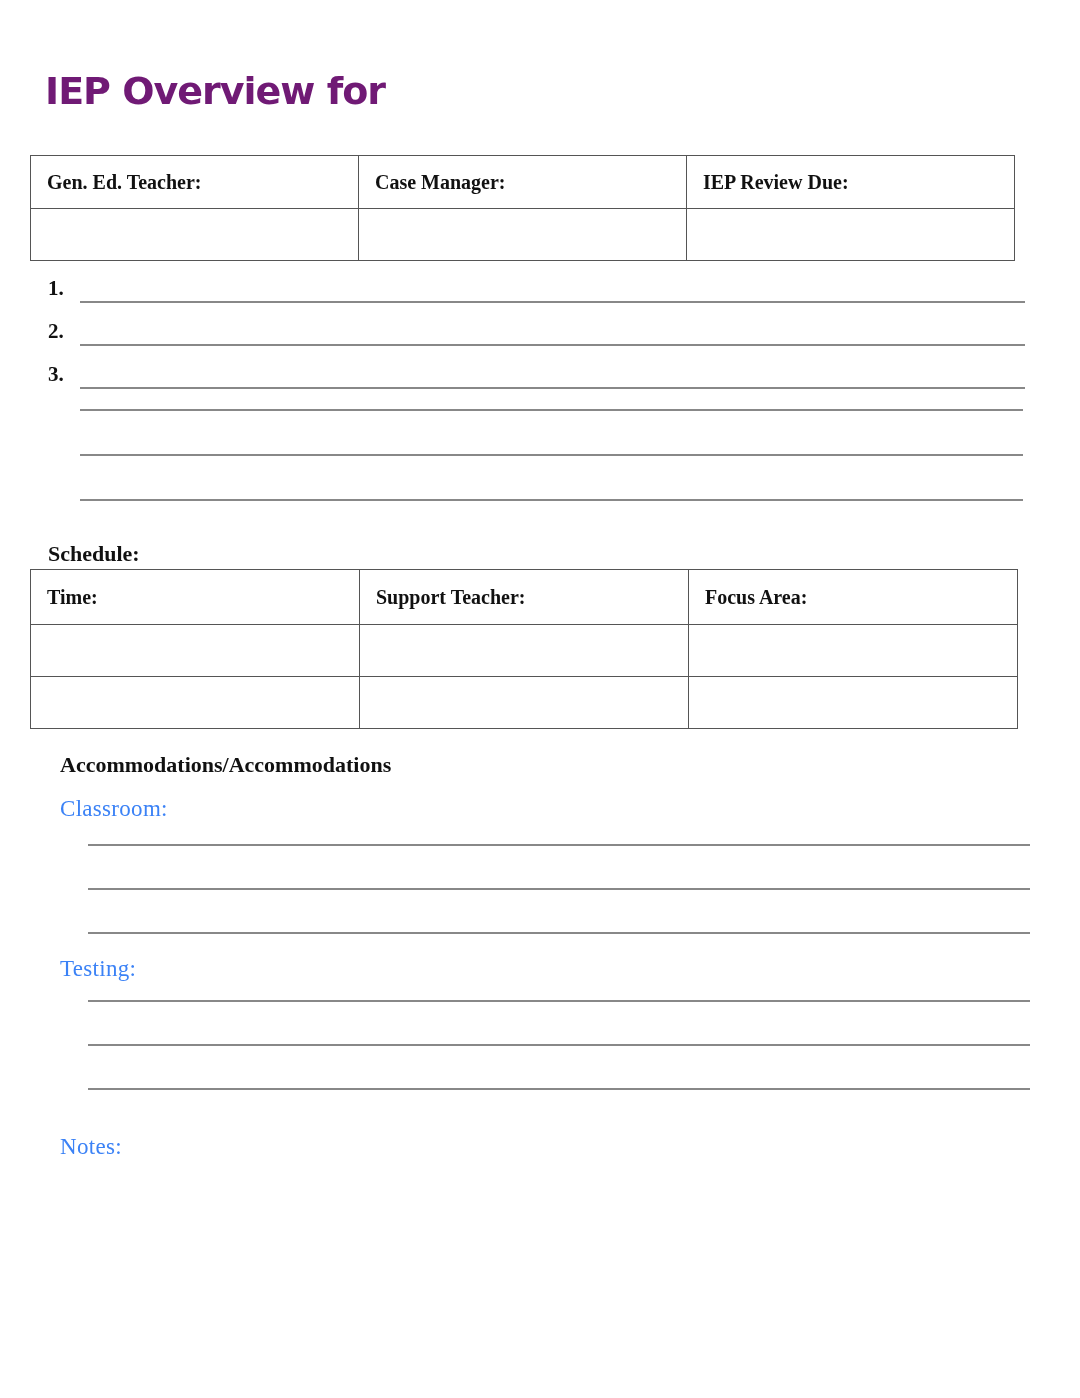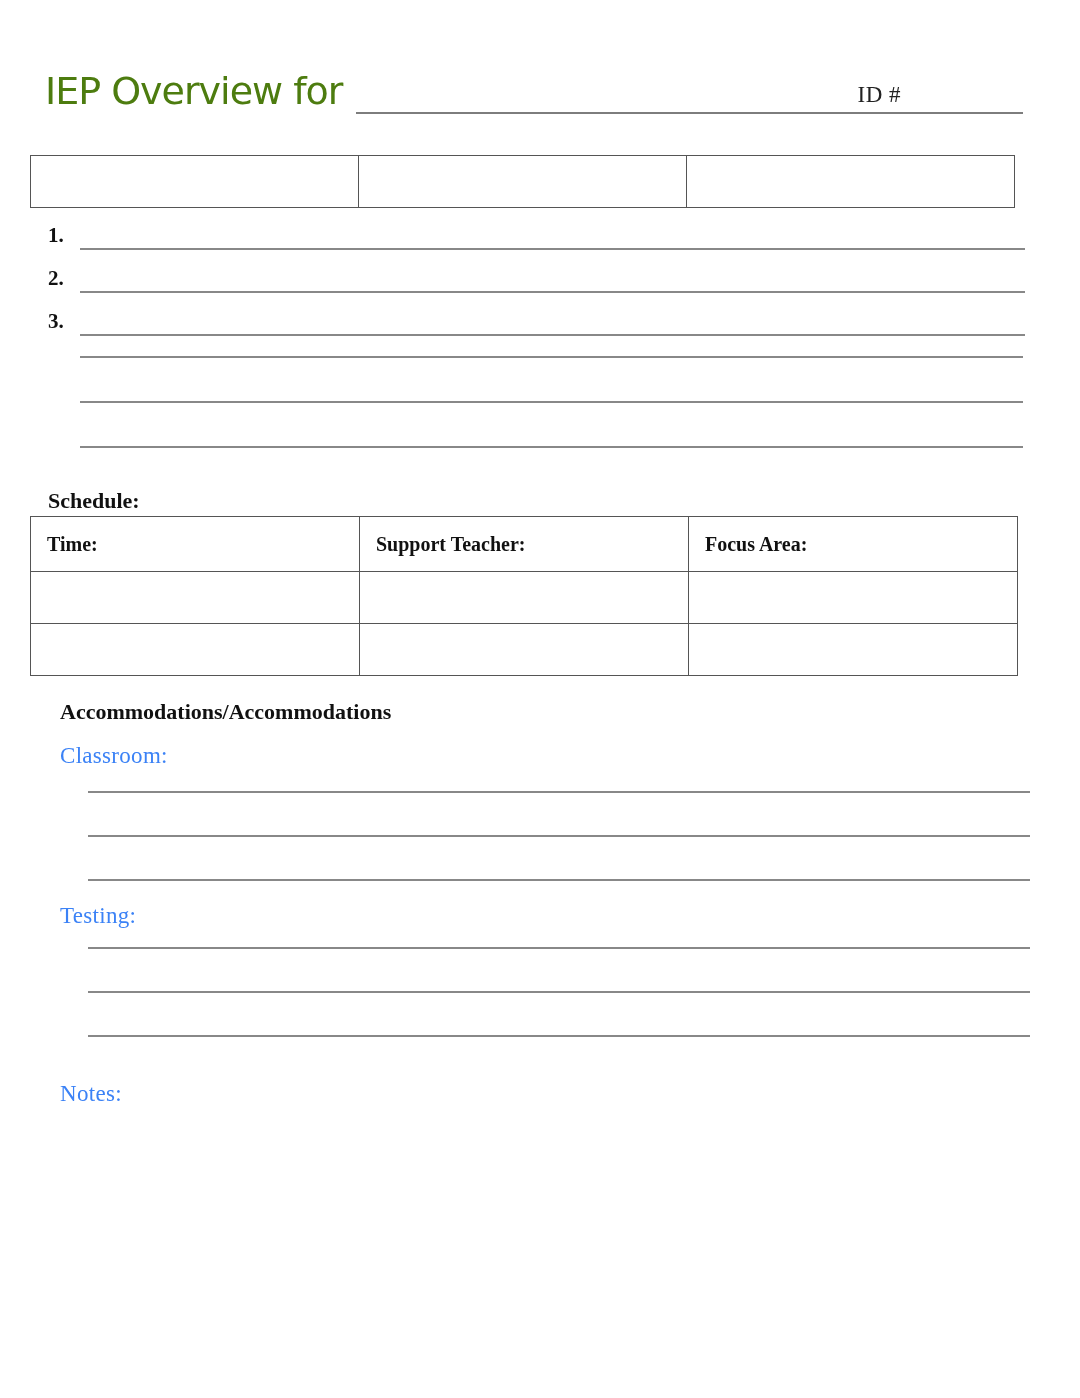--- a/index.html
+++ b/index.html
@@ -14,25 +14,25 @@
   }
 
   
   .header {
     display: flex;
     align-items: flex-end;
     margin: 68px 57px 0 45px;
   }
   .page-title {
     font-family: "DejaVu Sans", sans-serif;
-    font-weight: normal;
+    font-weight: bold;
     font-size: 38px;
     letter-spacing: -1px;
     line-height: 46px;
-    color: #4d7c0f;
+    color: #701a75;
     white-space: nowrap;
     padding-right: 14px;
   }
   .header-blank {
     flex: 1;
     position: relative;
     height: 46px;
     border-bottom: 2px solid #7d7d7d;
   }
   .id-label {
@@ -138,27 +138,29 @@
   .classroom-lines .blank-line { height: 44px; }
   .classroom-lines .blank-line:first-child { height: 22px; }
   .testing-lines .blank-line { height: 44px; }
   .testing-lines .blank-line:first-child { height: 18px; }
 </style>
 </head>
 <body>
 
 <div class="header">
   <div class="page-title">IEP Overview for</div>
-  <div class="header-blank">
-    <span class="id-label">ID #</span>
-  </div>
 </div>
 
 <table class="info-table">
   <tbody>
+      <tr>
+    <th>Gen. Ed. Teacher:</th>
+    <th>Case Manager:</th>
+    <th>IEP Review Due:</th>
+  </tr>
   <tr>
     <td></td>
     <td></td>
     <td></td>
   </tr>
 </tbody>
   </table>
 
 <div class="section">
   <div class="goal-row">

